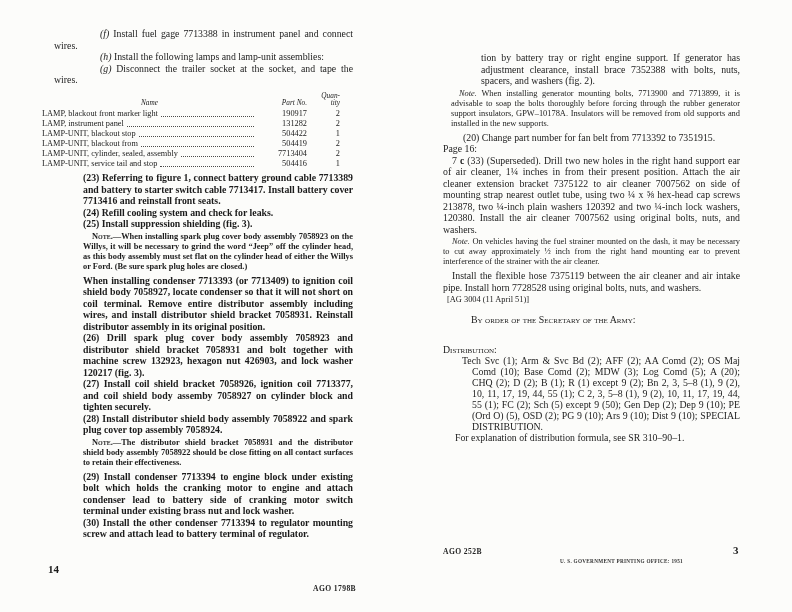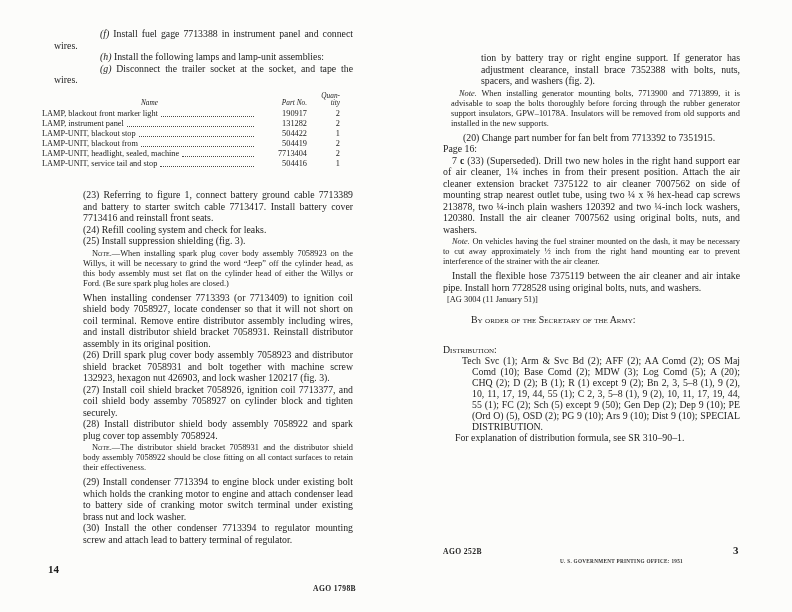--- a/index.html
+++ b/index.html
@@ -22,21 +22,21 @@
          font-size:7.3px;line-height:7.8px;margin-bottom:2px;}
   .thn{flex:1;text-align:center;}
   .thp{flex:0 0 50px;text-align:right;}
   .thq{flex:0 0 27px;text-align:right;margin-left:6px;}
   .trow{display:flex;font-size:8.3px;line-height:10px;}
   .tname{white-space:nowrap;}
   .dots{flex:1;border-bottom:1px dotted #4a4a4a;margin:0 3px 2px 3px;min-width:8px;}
   .tpart{flex:0 0 50px;text-align:right;}
   .tqty{flex:0 0 27px;text-align:right;margin-left:6px;}
   
-  .items-block{margin-left:41px;width:270px;margin-top:20px;}
+  .items-block{margin-left:41px;width:270px;margin-top:3px;font-weight:bold;}
   .note{font-size:8.4px;line-height:10px;margin:2px 0 3px 0;text-indent:9px;text-align:justify;}
   .sc{font-variant:small-caps;}
   
   .cont-block{margin-left:38px;width:259px;}
   .note-r1{margin-left:8px;text-indent:8px;}
   .p20{text-indent:20px;}
   .c33{text-indent:9px;}
   .hose{text-indent:9px;}
   .ag-line{font-size:8.4px;line-height:10px;margin:2px 0 0 4px;}
   .byorder{margin:9px 0 11px 28px;font-size:9.9px;line-height:11.5px;}
@@ -94,21 +94,21 @@
         <span class="tpart">504422</span>
         <span class="tqty">1</span>
       </div>
     <div class="trow">
         <span class="tname">LAMP-UNIT, blackout from</span>
         <span class="dots"></span>
         <span class="tpart">504419</span>
         <span class="tqty">2</span>
       </div>
     <div class="trow">
-        <span class="tname">LAMP-UNIT, headlight, sealed, machine</span>
+        <span class="tname">LAMP-UNIT, cylinder, sealed, assembly</span>
         <span class="dots"></span>
         <span class="tpart">7713404</span>
         <span class="tqty">2</span>
       </div>
     <div class="trow">
         <span class="tname">LAMP-UNIT, service tail and stop</span>
         <span class="dots"></span>
         <span class="tpart">504416</span>
         <span class="tqty">1</span>
       </div>
@@ -130,21 +130,21 @@
 </div>
 
 <div class="page" id="page-right">
   <p class="p cont-block">tion by battery tray or right engine support.  If generator has adjustment clearance, install brace 7352388 with bolts, nuts, spacers, and washers (fig. 2).</p>
   <p class="note note-r1"><i>Note.</i> <span>When installing generator mounting bolts, 7713900 and 7713899, it is advisable to soap the bolts thoroughly before forcing through the rubber generator support insulators, GPW–10178A.  Insulators will be removed from old supports and installed in the new supports.</span></p>
   <p class="p p20">(20) Change part number for fan belt from 7713392 to 7351915.</p>
   <p class="p">Page 16:</p>
   <p class="p c33"><span>7</span> <b>c</b> <span>(33) (Superseded).  Drill two new holes in the right hand support ear of air cleaner, 1¼ inches in from their present position.  Attach the air cleaner extension bracket 7375122 to air cleaner 7007562 on side of mounting strap nearest outlet tube, using two ¼ x ⅝ hex-head cap screws 213878, two ¼-inch plain washers 120392 and two ¼-inch lock washers, 120380.  Install the air cleaner 7007562 using original bolts, nuts, and washers.</span></p>
   <p class="note"><i>Note.</i> <span>On vehicles having the fuel strainer mounted on the dash, it may be necessary to cut away approximately ½ inch from the right hand mounting ear to prevent interference of the strainer with the air cleaner.</span></p>
   <p class="p hose">Install the flexible hose 7375119 between the air cleaner and air intake pipe.  Install horn 7728528 using original bolts, nuts, and washers.</p>
-  <p class="ag-line">[AG 3004 (11 January 51)]</p>
+  <p class="ag-line">[AG 3004 (11 April 51)]</p>
   <p class="byorder sc">By order of the Secretary of the Army:</p>
 
 
   <p class="dist-head sc">Distribution:</p>
   <p class="dist-body">Tech Svc (1); Arm &amp; Svc Bd (2); AFF (2); AA Comd (2); OS Maj Comd (10); Base Comd (2); MDW (3); Log Comd (5); A (20); CHQ (2); D (2); B (1); R (1) except 9 (2); Bn 2, 3, 5–8 (1), 9 (2), 10, 11, 17, 19, 44, 55 (1); C 2, 3, 5–8 (1), 9 (2), 10, 11, 17, 19, 44, 55 (1); FC (2); Sch (5) except 9 (50); Gen Dep (2); Dep 9 (10); PE (Ord O) (5), OSD (2); PG 9 (10); Ars 9 (10); Dist 9 (10); SPECIAL DISTRIBUTION.</p>
   <p class="dist-note">For explanation of distribution formula, see SR 310–90–1.</p>
 </div>
 
 <span class="pgnum" id="f-page14">14</span>
 <span class="ago" id="f-ago-left">AGO 1798B</span>

